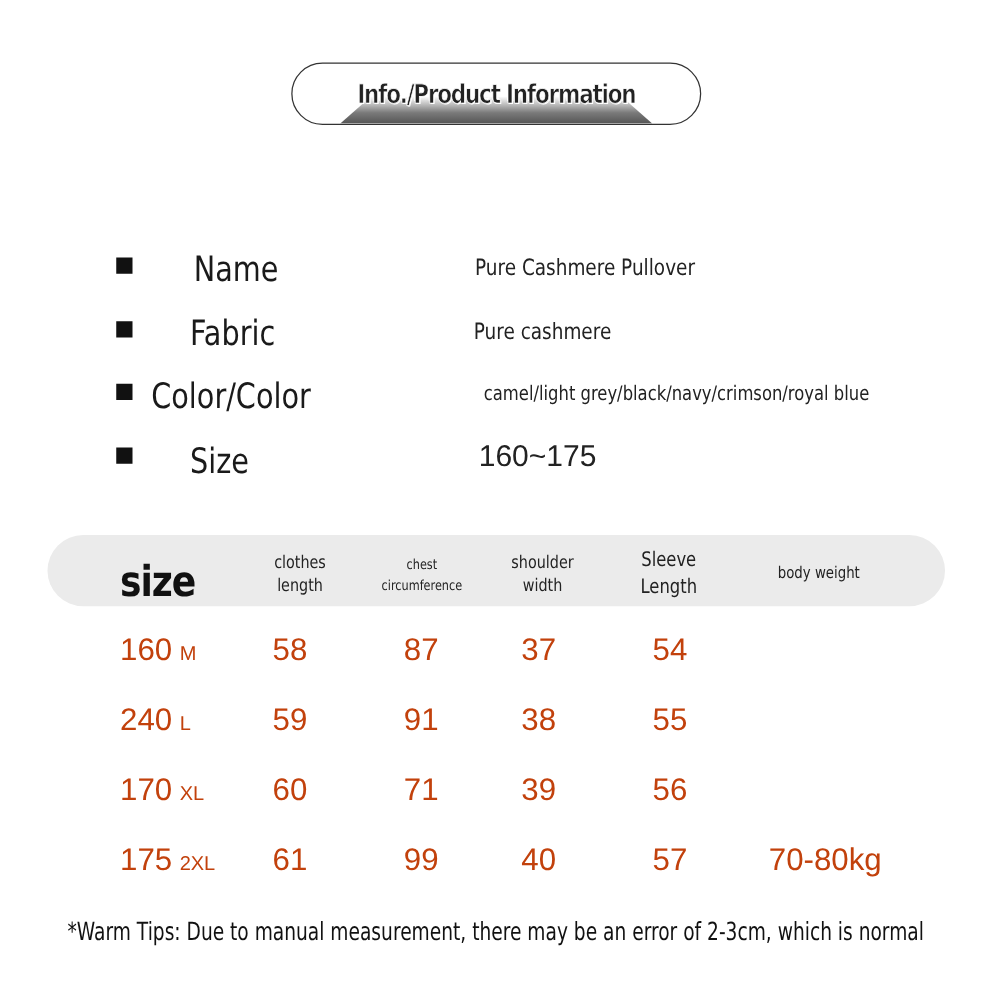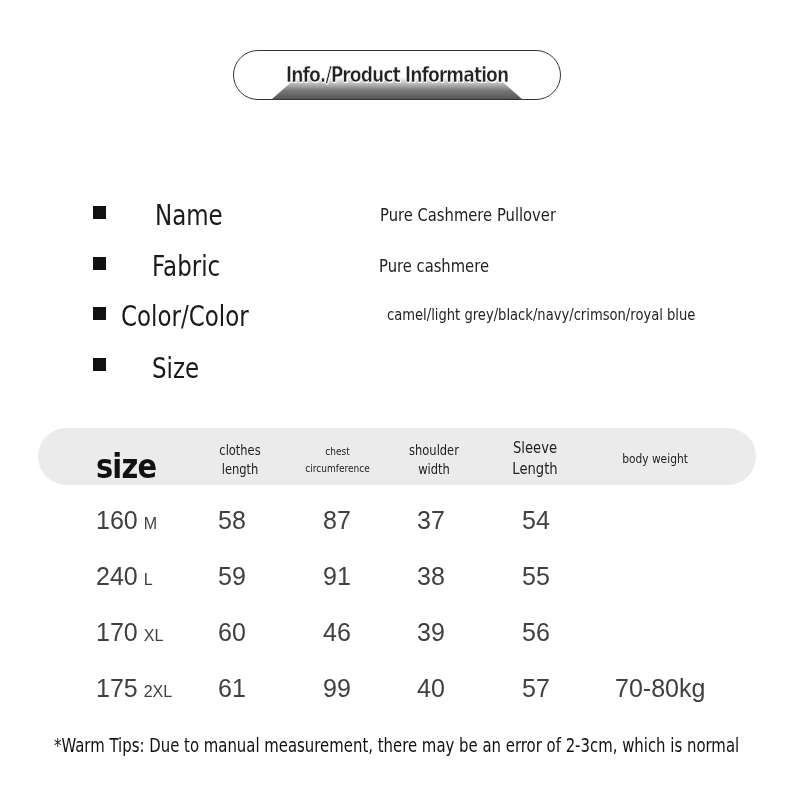--- a/index.html
+++ b/index.html
@@ -20,21 +20,21 @@
             transform:scaleX(0.82); transform-origin:left center; white-space:nowrap; }
   .info-value { position:absolute; font-family:"DejaVu Sans", sans-serif; font-size:18px; color:#222;
             transform:scaleX(0.82); transform-origin:left center; white-space:nowrap; }
   .info-value.small { font-size:16px; }
   .info-value.thin { font-family:"Liberation Sans", sans-serif; font-size:24px; transform:none; }
   .table-header { position:absolute; left:38px; top:428px; width:718px; height:57px; background:#ebebeb; border-radius:29px; }
   .th { position:absolute; text-align:center; font-family:"DejaVu Sans", sans-serif; color:#222;
         transform:scaleX(0.82); line-height:1.35; white-space:nowrap; }
   .th-size { position:absolute; left:96px; top:446px; font-family:"DejaVu Sans", sans-serif; font-weight:bold; font-size:34px;
         color:#111; transform:scaleX(0.85); transform-origin:left center; letter-spacing:-1px; }
-  .row { position:absolute; left:0; width:800px; height:40px; font-family:"Liberation Sans", sans-serif; font-size:25px; color:#404040;text-align:right; }
+  .row { position:absolute; left:0; width:800px; height:40px; font-family:"Liberation Sans", sans-serif; font-size:25px; color:#c2410c;text-align:right; }
   .cell { position:absolute; top:0; white-space:nowrap; }
   .cell .sz { font-size:16px; margin-left:6px; }
   .tips { position:absolute; left:54px; top:733px; font-family:"DejaVu Sans", sans-serif; font-size:20px; color:#111;
         transform:scaleX(0.745); transform-origin:left center; white-space:nowrap; }
 </style>
 </head>
 <body>
 
 <div class="banner">
   <div class="banner-shadow"></div>
@@ -52,20 +52,21 @@
   <div class="info-value" style="left:368px; top:5px">Pure cashmere</div>
 </div>
 <div class="info-row" style="top:271px">
   <div class="bullet" style="top:7px"></div>
   <div class="info-label" style="left:110px; top:0px">Color/Color</div>
   <div class="info-value small" style="left:376px; top:5px">camel/light grey/black/navy/crimson/royal blue</div>
 </div>
 <div class="info-row" style="top:323px">
   <div class="bullet" style="top:6px"></div>
   <div class="info-label" style="left:141px; top:0px">Size</div>
+  <div class="info-value thin" style="left:372px; top:0px">160~175</div>
 </div>
 
 <div class="table-header"></div>
 <div class="th-size">size</div>
 <div class="th" style="left:205px; top:441px; width:70px; font-size:14px;">
   <div>clothes</div>
   <div>length</div>
 </div>
 <div class="th" style="left:290px; top:444px; width:95px; font-size:11px; line-height:1.5;">
   <div>chest</div>
@@ -91,21 +92,21 @@
 <div class="row" style="top:562px">
   <div class="cell" style="left:96px"><span>240</span><span class="sz">L</span></div>
   <div class="cell" style="left:218px">59</div>
   <div class="cell" style="left:323px">91</div>
   <div class="cell" style="left:417px">38</div>
   <div class="cell" style="left:522px">55</div>
 </div>
 <div class="row" style="top:618px">
   <div class="cell" style="left:96px"><span>170</span><span class="sz">XL</span></div>
   <div class="cell" style="left:218px">60</div>
-  <div class="cell" style="left:323px">46</div>
+  <div class="cell" style="left:323px">71</div>
   <div class="cell" style="left:417px">39</div>
   <div class="cell" style="left:522px">56</div>
 </div>
 <div class="row" style="top:674px">
   <div class="cell" style="left:96px"><span>175</span><span class="sz">2XL</span></div>
   <div class="cell" style="left:218px">61</div>
   <div class="cell" style="left:323px">99</div>
   <div class="cell" style="left:417px">40</div>
   <div class="cell" style="left:522px">57</div>
   <div class="cell" style="left:615px">70-80kg</div>

